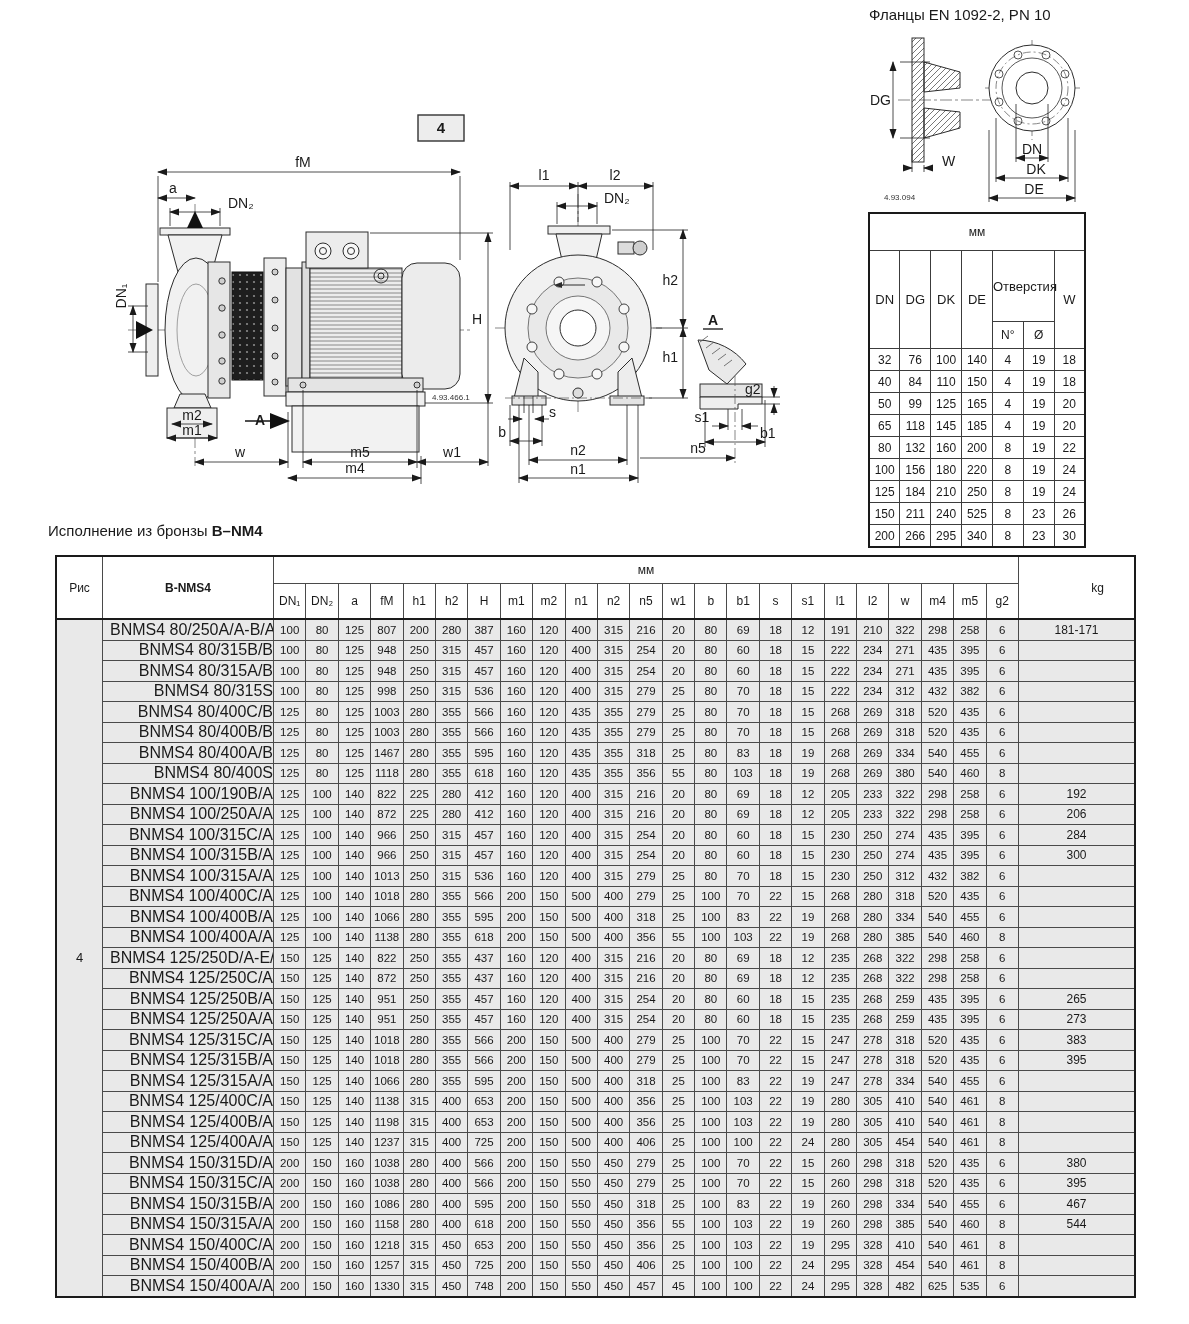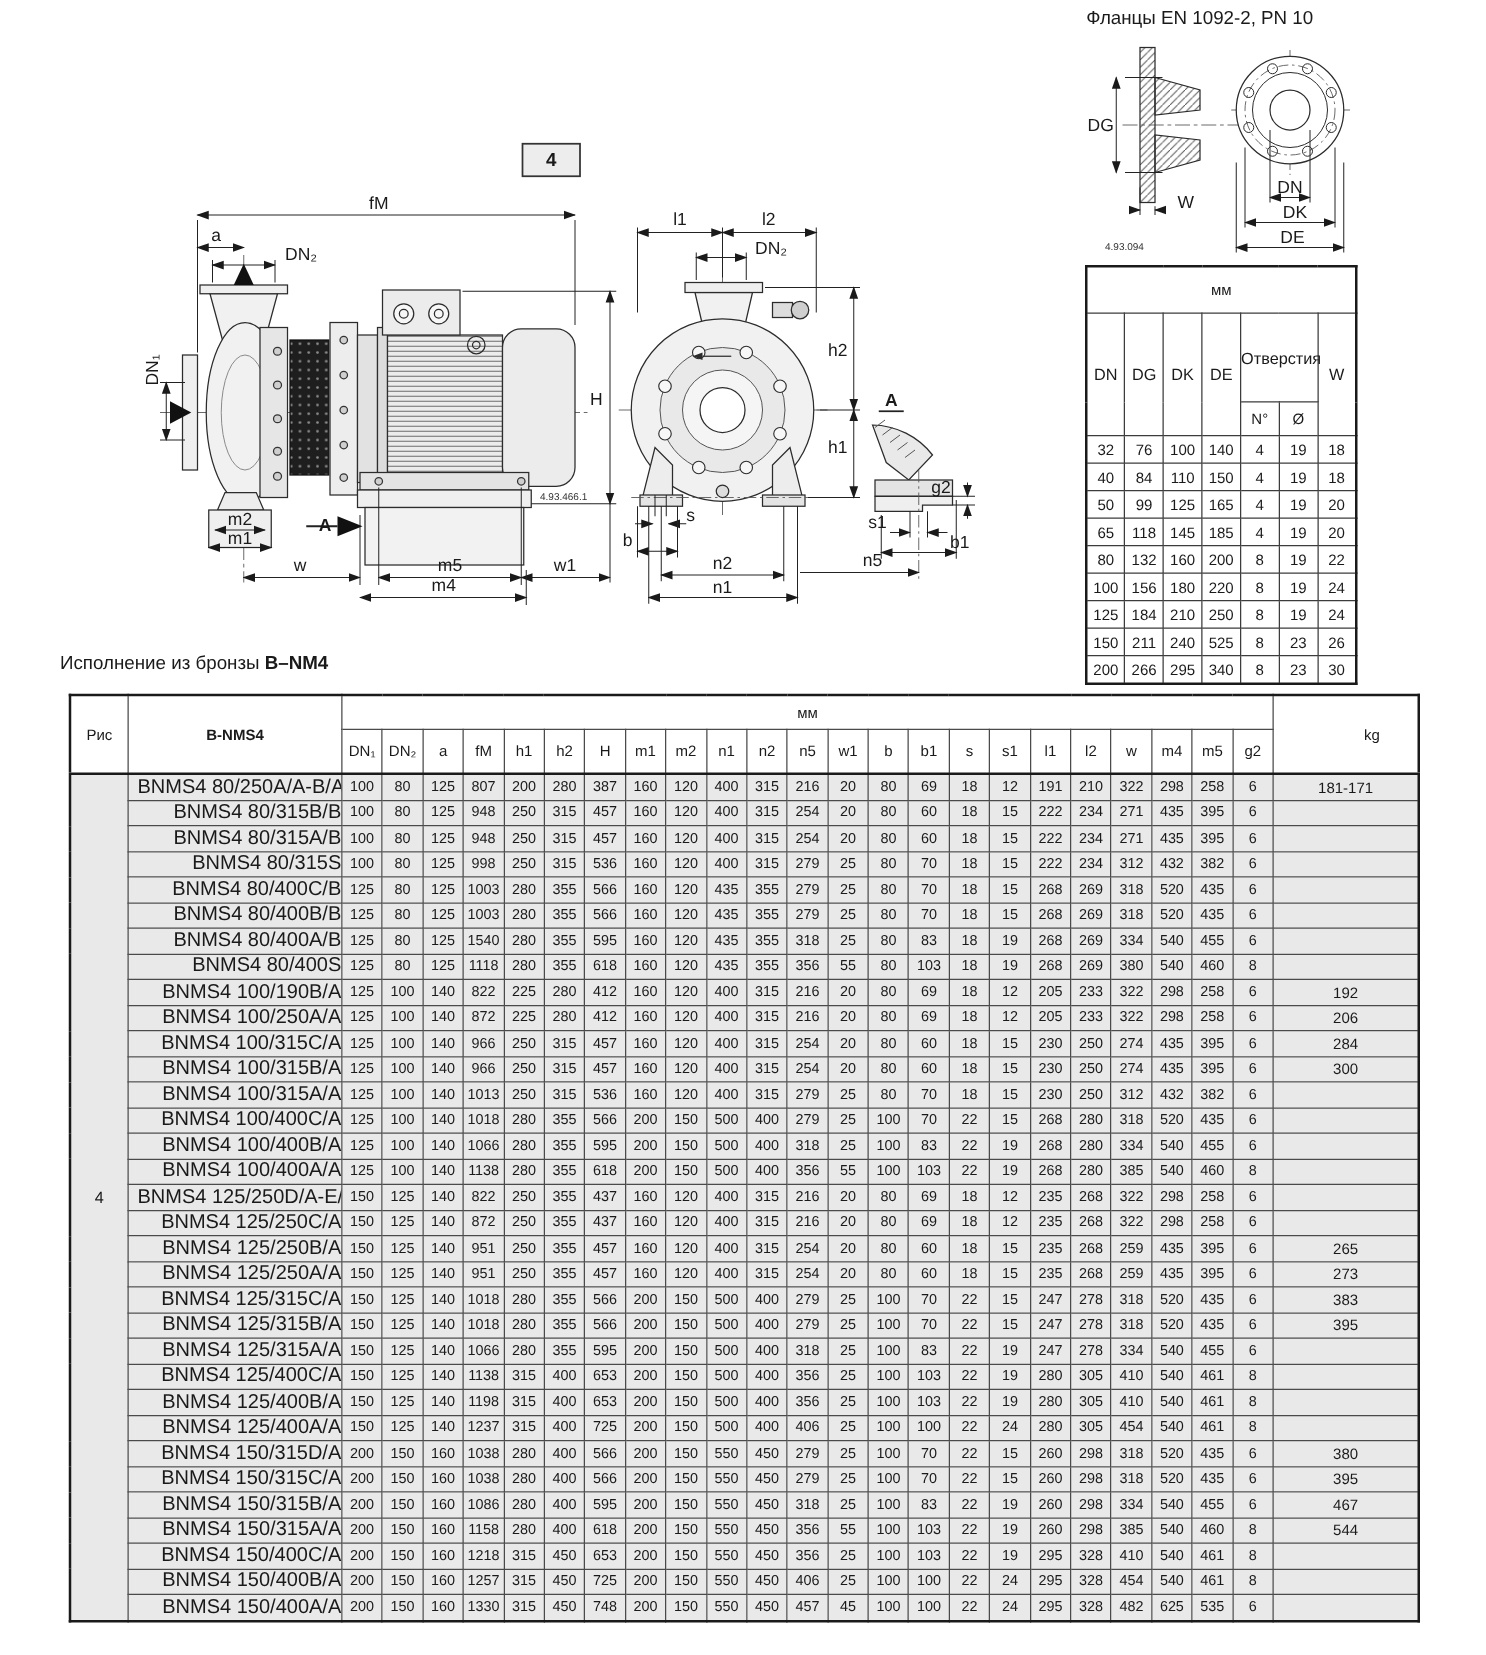--- a/index.html
+++ b/index.html
@@ -666,21 +666,21 @@
           <td>520</td>
           <td>435</td>
           <td>6</td>
           <td class="kg-cell"></td>
         </tr>
         <tr>
           <td class="model-cell">BNMS4 80/400A/B</td>
           <td>125</td>
           <td>80</td>
           <td>125</td>
-          <td>1540</td>
+          <td>1467</td>
           <td>280</td>
           <td>355</td>
           <td>595</td>
           <td>160</td>
           <td>120</td>
           <td>435</td>
           <td>355</td>
           <td>318</td>
           <td>25</td>
           <td>80</td>

